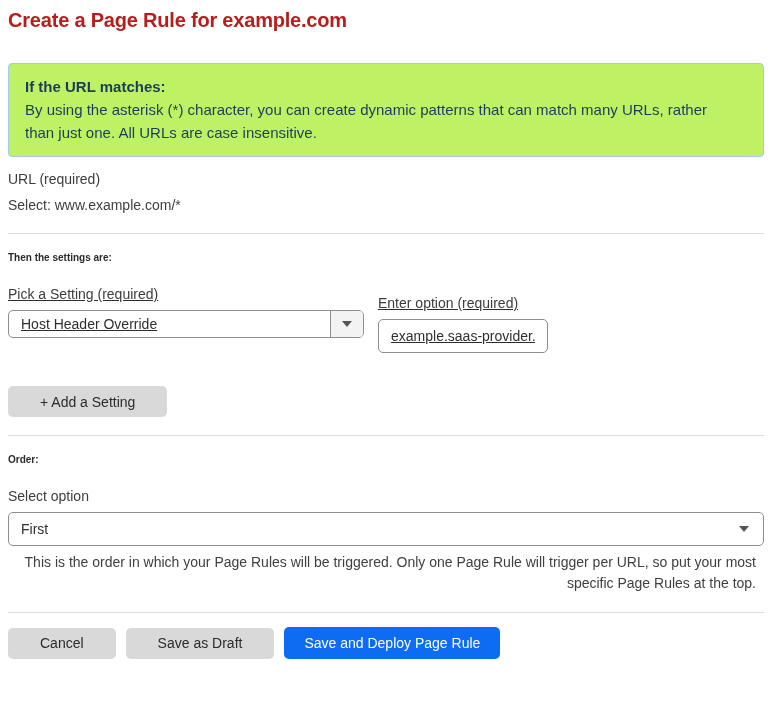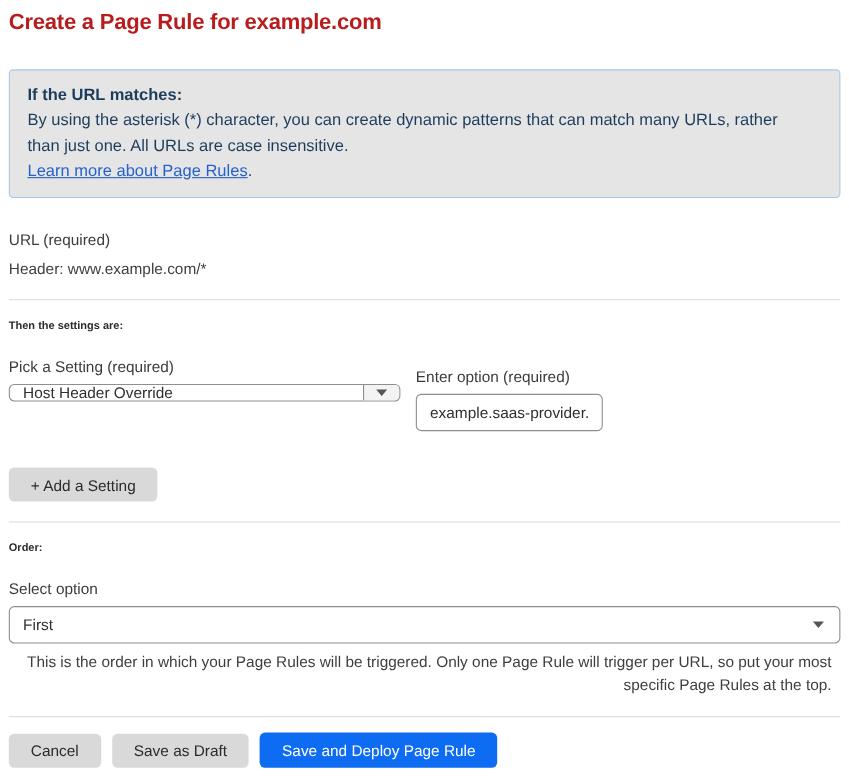--- a/index.html
+++ b/index.html
@@ -16,41 +16,41 @@
 
   .page-title {
     font-size: 20px;
     font-weight: bold;
     color: #b91c1c;
     margin: 2px 0 31px 0;
     letter-spacing: -0.2px;
   }
 
   .info-box {
-    background: #e5e5e5;
+    background: #bef264;
     border: 1px solid #a6c8ea;
     border-radius: 4px;
     padding: 11px 32px 12px 16px;
     font-size: 15px;
     line-height: 23px;
     color: #1d3c5c;
   }
   .info-box .info-heading { font-weight: bold; }
   .info-box a {
     color: #2562c9;
     text-decoration: underline;
     cursor: pointer;
   }
 
   .field-label {
     font-size: 14px;
     color: #3c3c3c;
     margin-bottom: 8px;
   }
-  .mt22 { margin-top: 30px; }
+  .mt22 { margin-top: 14px; }
 
   .text-input {
     display: block;
     width: 100%;
     height: 33px;
     border: 1px solid #8e8e8e;
     border-radius: 5px;
     padding: 0 12px;
     font-family: "Liberation Sans", sans-serif;
     font-size: 14px;
@@ -71,28 +71,28 @@
     margin: 18px 0;
   }
 
   .section-heading {
     font-size: 10px;
     font-weight: bold;
     color: #2b2b2b;
     margin: 0 0 23px 0;
   }
 
-  .settings-row { display: flex; align-items: flex-start; }
+  .settings-row { display: flex; align-items: flex-start; text-decoration: underline; }
   .settings-col-value { margin-left: 14px; margin-top: 9px; }
 
   .custom-select {
     display: flex;
     align-items: stretch;
     width: 356px;
-    height: 16px;
+    height: 28px;
     border: 1px solid #8e8e8e;
     border-radius: 5px;
     background: #fff;
     overflow: hidden;
     cursor: pointer;
     justify-content: center;
   }
   .custom-select .select-text {
     flex: 1;
     display: flex;
@@ -123,21 +123,21 @@
   .btn {
     display: inline-flex;
     align-items: center;
     justify-content: center;
     height: 31px;
     border: none;
     border-radius: 5px;
     font-family: "Liberation Sans", sans-serif;
     font-size: 14px;
     cursor: pointer;
-    padding: 0 20px;
+    padding: 0 32px;
   }
   .btn-gray { background: #d9d9d9; color: #2b2b2b; }
   .btn-blue { background: #0d6cf2; color: #ffffff; padding: 0 20px; height: 32px; }
 
   .add-setting { margin-top: 33px; }
 
   .full-select {
     width: 100%;
     height: 34px;
     border: 1px solid #8e8e8e;
@@ -166,25 +166,24 @@
 </head>
 <body>
 
 <div class="container">
 
   <h1 class="page-title">Create a Page Rule for example.com</h1>
 
   <div class="info-box">
     <div class="info-heading">If the URL matches:</div>
     <div class="info-body">By using the asterisk (*) character, you can create dynamic patterns that can match many URLs, rather than just one. All URLs are case insensitive.</div>
-    <div><a>Learn more about Page Rules</a><span>.</span></div>
   </div>
 
   <div class="field-label mt22">URL (required)</div>
-  <div class="helper-text">Header: www.example.com/*</div>
+  <div class="helper-text">Select: www.example.com/*</div>
 
   <hr class="divider">
 
   <h3 class="section-heading">Then the settings are:</h3>
 
   <div class="settings-row">
     <div>
       <div class="field-label">Pick a Setting (required)</div>
       <div class="custom-select">
         <div class="select-text">Host Header Override</div>

